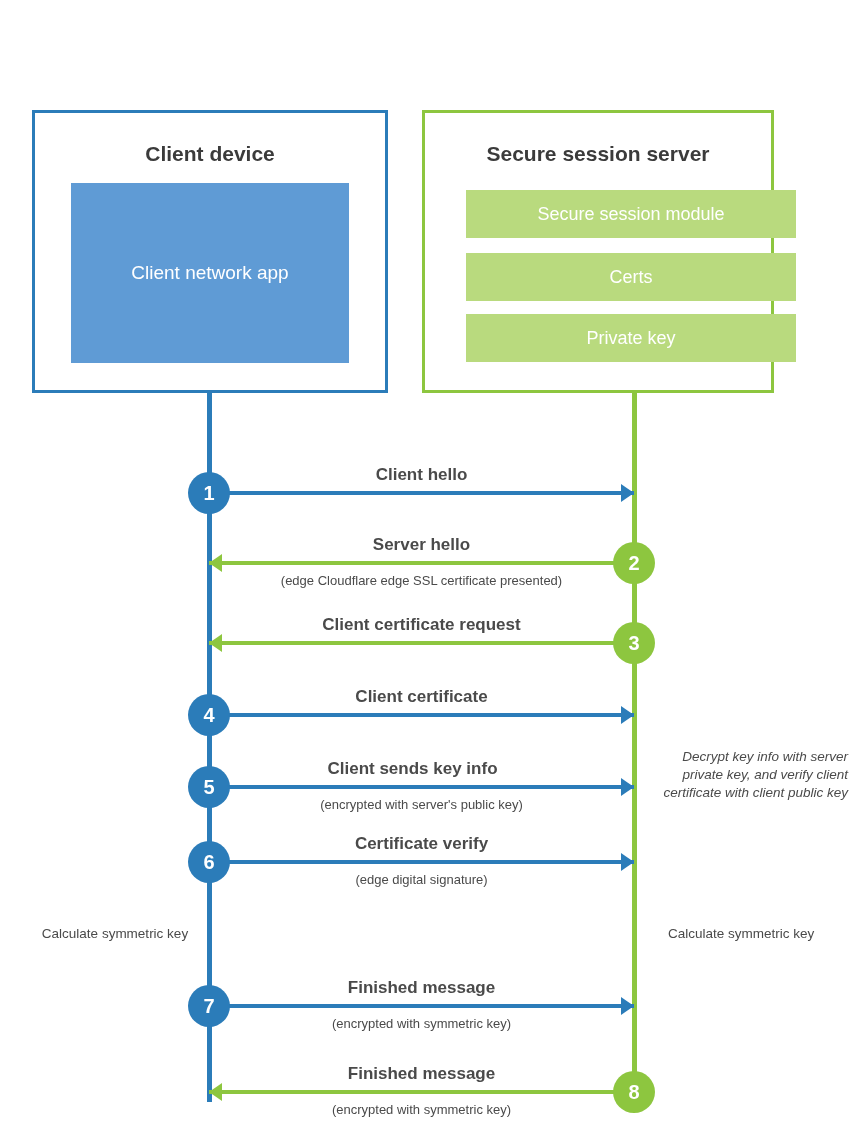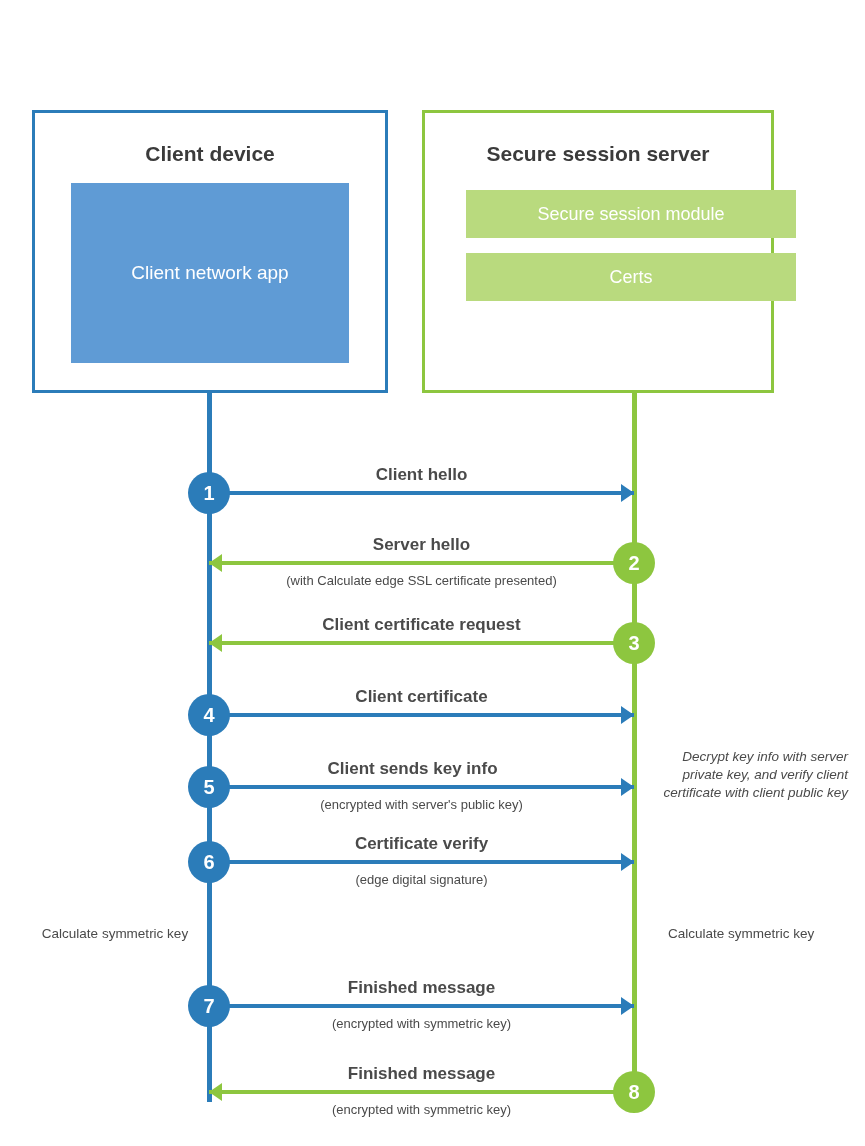--- a/index.html
+++ b/index.html
@@ -202,39 +202,40 @@
 
   <div class="endpoint-box client">
     <div class="endpoint-title">Client device</div>
     <div class="client-app-block">Client network app</div>
   </div>
 
   <div class="endpoint-box server">
     <div class="endpoint-title">Secure session server</div>
     <div class="server-block b1">Certs</div>
     <div class="server-block b0">Secure session module</div>
+    <div class="server-block b2">Private key</div>
   </div>
 
   <div class="lifeline client"></div>
   <div class="lifeline server"></div>
 
   <div class="side-note right-note">Decrypt key info with server private key, and verify client certificate with client public key</div>
   <div class="side-note calc-left">Calculate symmetric key</div>
   <div class="side-note calc-right">Calculate symmetric key</div>
 
   <div id="steps-layer">
       <div class="msg-line blue" style="left: 209px; width: 425px; top: 491px;"></div>
       <div class="arrow-head right blue" style="top: 484px; left: 621px;"></div>
       <div class="step-circle blue" style="top: 472px; left: 188px;">1</div>
       <div class="msg-label" style="top: 465px; left: 209px; width: 425px;">Client hello</div>
       <div class="msg-line green" style="left: 209px; width: 425px; top: 561px;"></div>
       <div class="arrow-head left green" style="top: 554px; left: 209px;"></div>
       <div class="step-circle green" style="top: 542px; left: 613px;">2</div>
       <div class="msg-label" style="top: 535px; left: 209px; width: 425px;">Server hello</div>
-      <div class="msg-sublabel" style="top: 573px; left: 209px; width: 425px;">(with Calculate edge SSL certificate presented)</div>
+      <div class="msg-sublabel" style="top: 573px; left: 209px; width: 425px;">(edge Cloudflare edge SSL certificate presented)</div>
       <div class="msg-line green" style="left: 209px; width: 425px; top: 641px;"></div>
       <div class="arrow-head left green" style="top: 634px; left: 209px;"></div>
       <div class="step-circle green" style="top: 622px; left: 613px;">3</div>
       <div class="msg-label" style="top: 615px; left: 209px; width: 425px;">Client certificate request</div>
       <div class="msg-line blue" style="left: 209px; width: 425px; top: 713px;"></div>
       <div class="arrow-head right blue" style="top: 706px; left: 621px;"></div>
       <div class="step-circle blue" style="top: 694px; left: 188px;">4</div>
       <div class="msg-label" style="top: 687px; left: 209px; width: 425px;">Client certificate</div>
       <div class="msg-line blue" style="left: 209px; width: 425px; top: 785px;"></div>
       <div class="arrow-head right blue" style="top: 778px; left: 621px;"></div>

